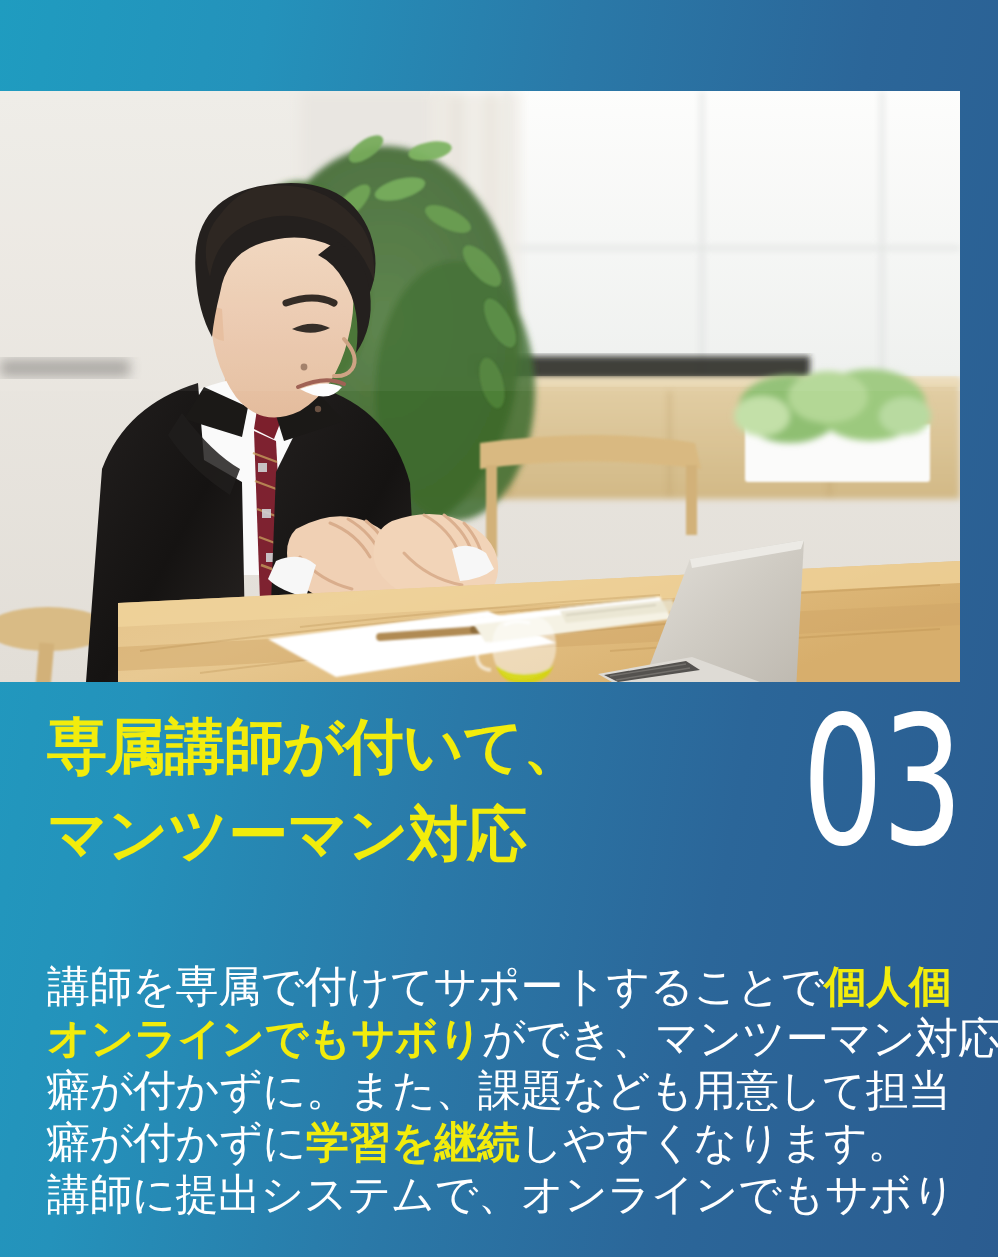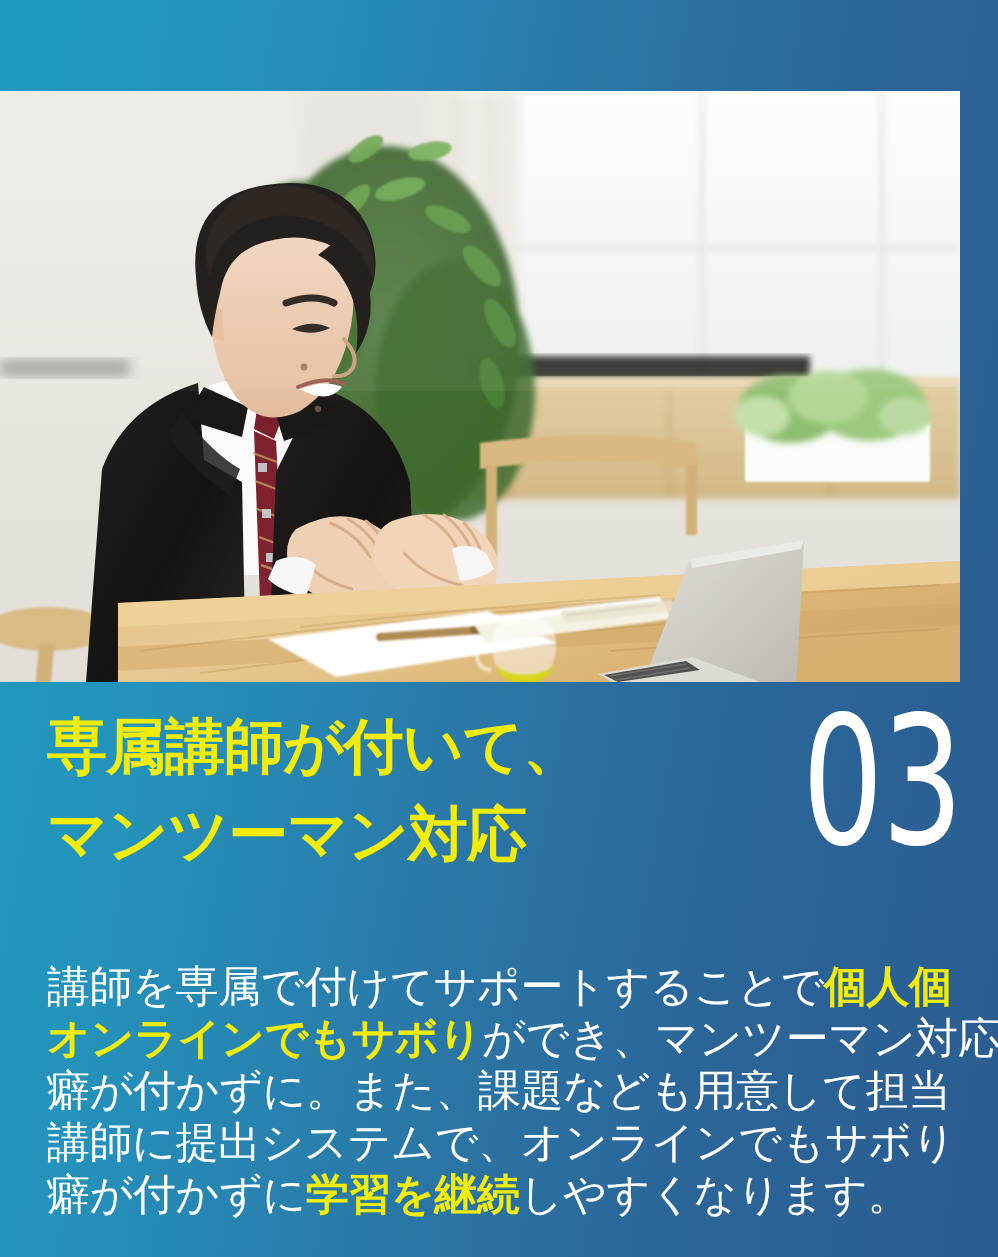--- a/index.html
+++ b/index.html
@@ -305,17 +305,17 @@
 
   <div class="heading">
     <span class="hl">専属講師が付いて、</span>
     <span class="hl">マンツーマン対応</span>
   </div>
 
   <div class="body-copy">
     <span class="ln"><span>講師を専属で付けてサポートすることで</span><b>個人個</b></span>
     <span class="ln"><b>オンラインでもサボり</b><span>ができ、マンツーマン対応</span></span>
     <span class="ln">癖が付かずに。また、課題なども用意して担当</span>
+    <span class="ln"><span>癖が付かずに</span><b>学習を継続</b><span>しやすくなります。</span></span>
     <span class="ln">講師に提出システムで、オンラインでもサボり</span>
-    <span class="ln"><span>癖が付かずに</span><b>学習を継続</b><span>しやすくなります。</span></span>
   </div>
 
 </div>
 
 </body></html>

